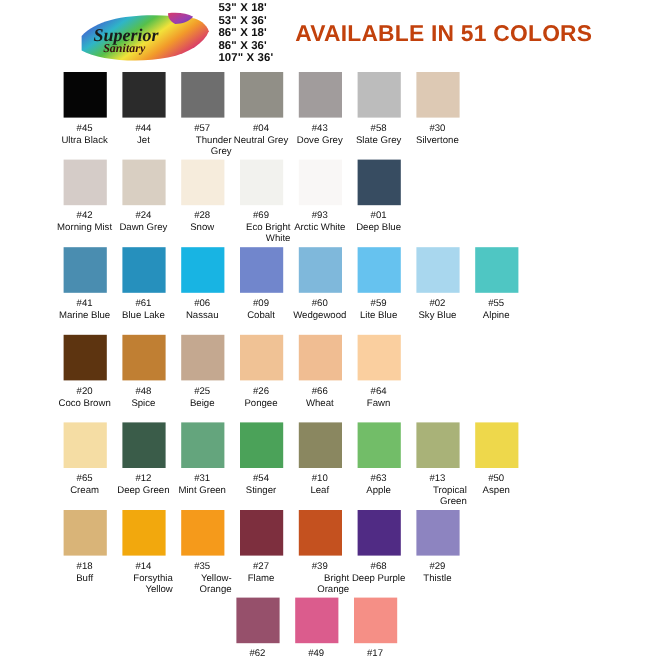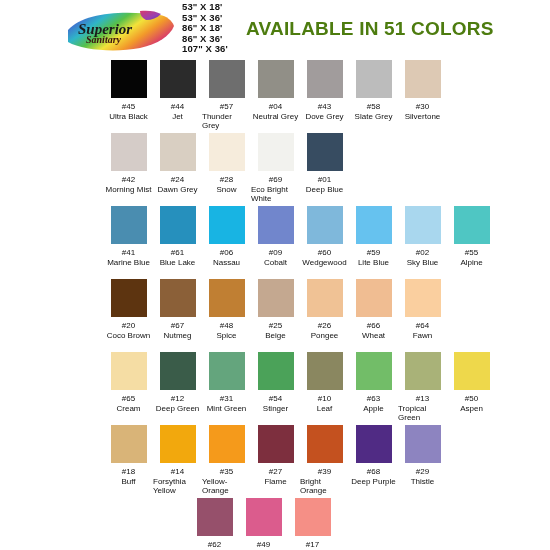--- a/index.html
+++ b/index.html
@@ -63,36 +63,36 @@
     line-height: 10.6px;
     letter-spacing: 0.1px;
   }
   .size-line { white-space: nowrap; }
   #title {
     position: absolute;
     left: 246px;
     top: 18px;
     font-size: 19px;
     font-weight: bold;
-    color: #4d7c0f;
+    color: #c2410c;
     letter-spacing: 0.2px;
     white-space: nowrap;
   }
 
   
   #grid {
     position: absolute;
     left: 0;
     top: 60px;
     width: 550px;
   }
   .swatch-row {
     display: flex;
     justify-content: flex-start;
-    padding-left: 104px;
+    padding-left: 46px;
     height: 73px;
     box-sizing: border-box;
   }
   .swatch-row.last-row {
     padding-left: 190px;
   }
   .swatch-cell {
     width: 49px;
     margin-right: 0px;
     display: flex;
@@ -109,21 +109,21 @@
     font-size: 8px;
     color: #111111;
     line-height: 9.6px;
     text-align: center;
     white-space: nowrap;
   }
   .swatch-name {
     font-size: 8px;
     color: #111111;
     line-height: 9.6px;
-    text-align: left;
+    text-align: right;
     max-width: 49px;
     word-break: break-word;
   }
 </style>
 </head>
 <body>
 
 <div id="page">
 
   <div id="header">
@@ -219,20 +219,25 @@
           <div class="swatch-chip" title="Snow" style="background: rgb(246, 236, 220);"></div>
           <div class="swatch-code">#28</div>
           <div class="swatch-name">Snow</div>
         </div>
         <div class="swatch-cell">
           <div class="swatch-chip" title="Eco Bright White" style="background: rgb(242, 242, 238);"></div>
           <div class="swatch-code">#69</div>
           <div class="swatch-name">Eco Bright White</div>
         </div>
         <div class="swatch-cell">
+          <div class="swatch-chip" title="Arctic White" style="background: rgb(249, 247, 246);"></div>
+          <div class="swatch-code">#93</div>
+          <div class="swatch-name">Arctic White</div>
+        </div>
+        <div class="swatch-cell">
           <div class="swatch-chip" title="Deep Blue" style="background: rgb(55, 76, 97);"></div>
           <div class="swatch-code">#01</div>
           <div class="swatch-name">Deep Blue</div>
         </div>
       </div>
       <div class="swatch-row">
         <div class="swatch-cell">
           <div class="swatch-chip" title="Marine Blue" style="background: rgb(74, 141, 176);"></div>
           <div class="swatch-code">#41</div>
           <div class="swatch-name">Marine Blue</div>
@@ -273,25 +278,20 @@
           <div class="swatch-name">Alpine</div>
         </div>
       </div>
       <div class="swatch-row">
         <div class="swatch-cell">
           <div class="swatch-chip" title="Coco Brown" style="background: rgb(93, 52, 16);"></div>
           <div class="swatch-code">#20</div>
           <div class="swatch-name">Coco Brown</div>
         </div>
         <div class="swatch-cell">
-          <div class="swatch-chip" title="Nutmeg" style="background: rgb(139, 96, 56);"></div>
-          <div class="swatch-code">#67</div>
-          <div class="swatch-name">Nutmeg</div>
-        </div>
-        <div class="swatch-cell">
           <div class="swatch-chip" title="Spice" style="background: rgb(192, 127, 51);"></div>
           <div class="swatch-code">#48</div>
           <div class="swatch-name">Spice</div>
         </div>
         <div class="swatch-cell">
           <div class="swatch-chip" title="Beige" style="background: rgb(196, 168, 144);"></div>
           <div class="swatch-code">#25</div>
           <div class="swatch-name">Beige</div>
         </div>
         <div class="swatch-cell">

